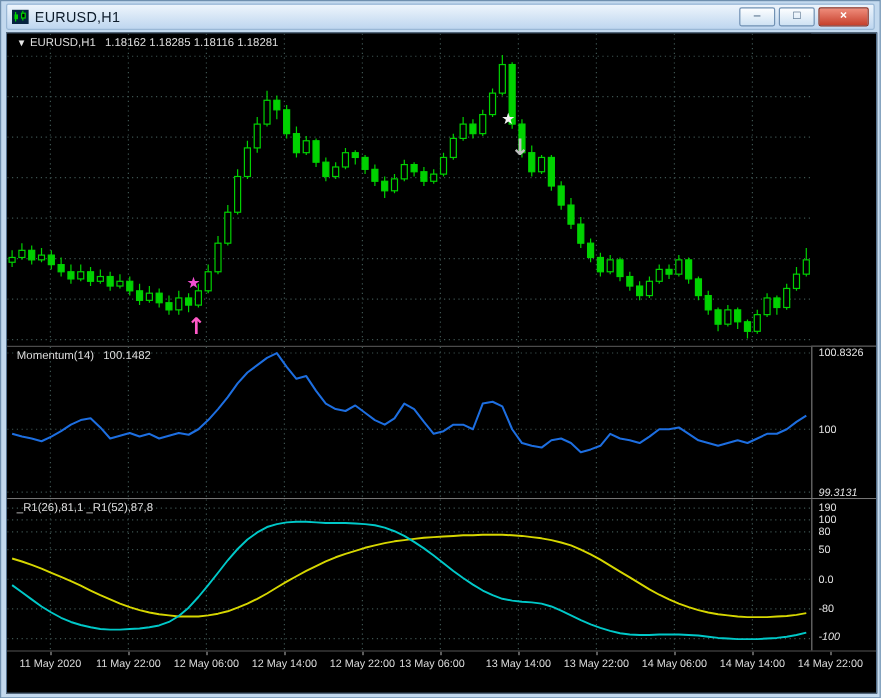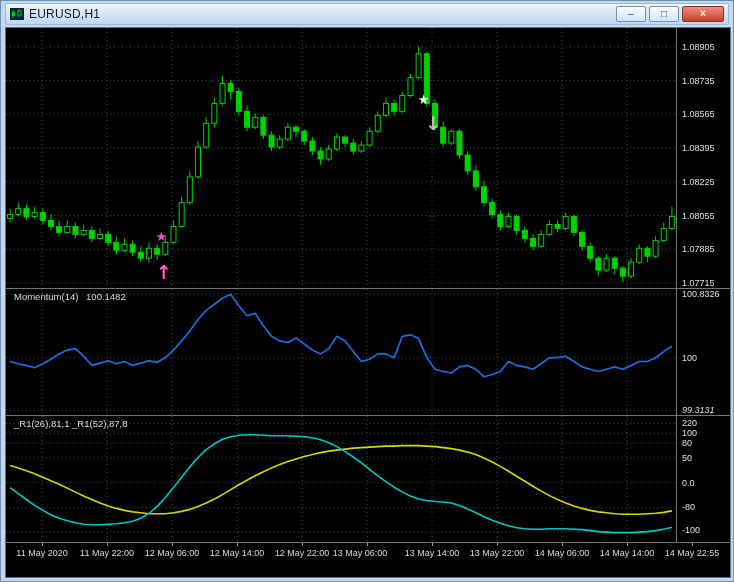--- a/index.html
+++ b/index.html
@@ -235,31 +235,25 @@
             <line x1="657.7439024390244" y1="194.5038167938921" x2="657.7439024390244" y2="214.35114503816897" stroke="#00d200" stroke-width="1"></line>
             <rect x="655.2439024390244" y="200.45801526717383" width="5" height="11.908396946567876" fill="#000000" stroke="#00d200" stroke-width="1"></rect>
             <line x1="665.9146341463414" y1="178.62595419847412" x2="665.9146341463414" y2="202.4427480916011" stroke="#00d200" stroke-width="1"></line>
             <rect x="663.4146341463414" y="188.54961832061034" width="5" height="11.9083969465635" fill="#000000" stroke="#00d200" stroke-width="1"></rect>
           </g>
           <text x="155.2439024390244" y="208.3969465648872" fill="#f24ed2" font-size="13" text-anchor="middle" dominant-baseline="central" font-family="&quot;DejaVu Sans&quot;,sans-serif" font-weight="normal">★</text>
           <text x="157.6951219512195" y="244.12213740457764" fill="#ff59c7" font-size="19" text-anchor="middle" dominant-baseline="central" font-family="&quot;DejaVu Sans&quot;,sans-serif" font-weight="bold">↑</text>
           <text x="417.5243902439024" y="71.45038167938965" fill="#f2f2f2" font-size="13" text-anchor="middle" dominant-baseline="central" font-family="&quot;DejaVu Sans&quot;,sans-serif" font-weight="normal">★</text>
           <text x="427.3292682926829" y="95.267175572521" fill="#bfbfbf" font-size="19" text-anchor="middle" dominant-baseline="central" font-family="&quot;DejaVu Sans&quot;,sans-serif" font-weight="bold">↓</text>
         </svg>
+      <div class="plabel">
+        <span class="mk">▼</span><span>EURUSD,H1</span>
+        <span class="val">1.18162 1.18285 1.18116 1.18281</span>
+      </div>
     </div>
-    <div class="scale" id="scale-price" style="grid-row:1;grid-column:2;">
-        <div class="scale-label" style="top: 13.855px;">1.08905</div>
-        <div class="scale-label" style="top: 47.5954px;">1.08735</div>
-        <div class="scale-label" style="top: 81.3359px;">1.08565</div>
-        <div class="scale-label" style="top: 115.076px;">1.08395</div>
-        <div class="scale-label" style="top: 148.817px;">1.08225</div>
-        <div class="scale-label" style="top: 182.557px;">1.08055</div>
-        <div class="scale-label" style="top: 216.298px;">1.07885</div>
-        <div class="scale-label" style="top: 250px;">1.07715</div>
-      </div>
 
     <div class="hsep" style="grid-row:2;"></div>
 
     <div class="panel" style="grid-row:3;grid-column:1;">
       <svg id="svg-mom" width="670" height="126" viewBox="0 0 670 126">
           <line x1="36" y1="0" x2="36" y2="126" stroke="#3d5350" stroke-width="1" stroke-dasharray="1,3"></line>
           <line x1="101" y1="0" x2="101" y2="126" stroke="#3d5350" stroke-width="1" stroke-dasharray="1,3"></line>
           <line x1="166" y1="0" x2="166" y2="126" stroke="#3d5350" stroke-width="1" stroke-dasharray="1,3"></line>
           <line x1="231" y1="0" x2="231" y2="126" stroke="#3d5350" stroke-width="1" stroke-dasharray="1,3"></line>
           <line x1="296" y1="0" x2="296" y2="126" stroke="#3d5350" stroke-width="1" stroke-dasharray="1,3"></line>
@@ -306,27 +300,27 @@
           <line x1="0" y1="91.41176470588235" x2="670" y2="91.41176470588235" stroke="#3d5350" stroke-width="1" stroke-dasharray="1,3"></line>
           <line x1="0" y1="116.11764705882352" x2="670" y2="116.11764705882352" stroke="#3d5350" stroke-width="1" stroke-dasharray="1,3"></line>
           <polyline points="4.1,49.4 12.3,51.9 20.4,54.8 28.6,57.8 36.8,61.3 44.9,64.7 53.1,68.2 61.3,72.1 69.5,76.1 77.6,80.0 85.8,83.5 94.0,87.0 102.1,89.9 110.3,92.4 118.5,94.4 126.6,95.9 134.8,96.8 143.0,97.8 151.2,97.8 159.3,97.8 167.5,96.8 175.7,95.4 183.8,93.4 192.0,90.4 200.2,87.0 208.4,83.0 216.5,78.6 224.7,73.6 232.9,68.7 241.0,64.2 249.2,59.8 257.4,55.8 265.5,51.9 273.7,48.4 281.9,45.5 290.1,43.0 298.2,40.5 306.4,38.5 314.6,36.6 322.7,35.1 330.9,34.1 339.1,33.1 347.3,32.1 355.4,31.6 363.6,31.1 371.8,30.6 379.9,30.1 388.1,30.1 396.3,29.6 404.5,29.6 412.6,29.6 420.8,30.1 429.0,30.6 437.1,31.6 445.3,32.6 453.5,34.1 461.6,36.1 469.8,38.5 478.0,42.0 486.2,46.0 494.3,50.4 502.5,55.3 510.7,60.3 518.8,65.2 527.0,70.2 535.2,75.1 543.4,79.6 551.5,83.5 559.7,87.0 567.9,89.9 576.0,92.4 584.2,94.4 592.4,95.9 600.5,96.8 608.7,97.8 616.9,98.3 625.1,98.3 633.2,98.3 641.4,97.8 649.6,97.3 657.7,96.4 665.9,94.9" fill="none" stroke="#d6d600" stroke-width="1.6" stroke-linejoin="round"></polyline>
           <polyline points="4.1,71.6 12.3,77.6 20.4,83.5 28.6,89.4 36.8,94.4 44.9,98.8 53.1,102.3 61.3,104.8 69.5,106.7 77.6,108.2 85.8,108.7 94.0,108.7 102.1,108.2 110.3,107.7 118.5,106.7 126.6,105.2 134.8,102.3 143.0,97.3 151.2,90.4 159.3,81.5 167.5,71.6 175.7,61.3 183.8,50.9 192.0,41.5 200.2,33.6 208.4,27.7 216.5,23.2 224.7,20.8 232.9,19.3 241.0,18.8 249.2,18.8 257.4,19.3 265.5,19.8 273.7,19.8 281.9,19.8 290.1,20.3 298.2,20.8 306.4,21.7 314.6,23.7 322.7,26.7 330.9,30.6 339.1,35.6 347.3,41.0 355.4,46.9 363.6,53.4 371.8,59.8 379.9,65.7 388.1,71.2 396.3,76.1 404.5,80.0 412.6,83.0 420.8,84.5 429.0,85.5 437.1,86.0 445.3,87.0 453.5,89.4 461.6,92.9 469.8,96.8 478.0,100.8 486.2,104.3 494.3,107.2 502.5,109.7 510.7,111.7 518.8,112.7 527.0,113.2 535.2,113.2 543.4,112.7 551.5,112.7 559.7,112.7 567.9,113.2 576.0,113.6 584.2,114.6 592.4,115.6 600.5,116.1 608.7,116.6 616.9,116.6 625.1,116.6 633.2,116.1 641.4,115.6 649.6,114.6 657.7,113.2 665.9,111.2" fill="none" stroke="#00c8c8" stroke-width="1.6" stroke-linejoin="round"></polyline>
         </svg>
       <div class="plabel">
         <span>_R1(26),81,1 _R1(52),87,8</span>
       </div>
     </div>
     <div class="scale" id="scale-osc" style="grid-row:5;grid-column:2;">
-        <div class="scale-label" style="top: 2.41176px;">220</div>
+        <div class="scale-label" style="top: 2.41176px;">190</div>
         <div class="scale-label" style="top: 12.2941px;">100</div>
         <div class="scale-label" style="top: 22.1765px;">80</div>
         <div class="scale-label" style="top: 37px; text-align: right;">50</div>
         <div class="scale-label" style="top: 61.7059px; text-align: right;">0.0</div>
         <div class="scale-label" style="top: 86.4118px;">-80</div>
-        <div class="scale-label" style="top: 109px;">-100</div>
+        <div class="scale-label" style="top: 109px; font-style: italic;">-100</div>
       </div>
 
     <div class="hsep" style="grid-row:6;"></div>
 
     <div class="timeaxis" id="timeaxis" style="grid-row:7;">
         <div class="time-tick" style="left: 36px;"></div>
         <div class="time-label" style="left: 36px;">11 May 2020</div>
         <div class="time-tick" style="left: 101px;"></div>
         <div class="time-label" style="left: 101px;">11 May 22:00</div>
         <div class="time-tick" style="left: 166px;"></div>
@@ -339,16 +333,16 @@
         <div class="time-label" style="left: 354px;">13 May 06:00</div>
         <div class="time-tick" style="left: 426px;"></div>
         <div class="time-label" style="left: 426px;">13 May 14:00</div>
         <div class="time-tick" style="left: 491px;"></div>
         <div class="time-label" style="left: 491px;">13 May 22:00</div>
         <div class="time-tick" style="left: 556px;"></div>
         <div class="time-label" style="left: 556px;">14 May 06:00</div>
         <div class="time-tick" style="left: 621px;"></div>
         <div class="time-label" style="left: 621px;">14 May 14:00</div>
         <div class="time-tick" style="left: 686px;"></div>
-        <div class="time-label" style="left: 686px;">14 May 22:55</div>
+        <div class="time-label" style="left: 686px;">14 May 22:00</div>
       </div>
   </div>
 </div>
 
 </body></html>

